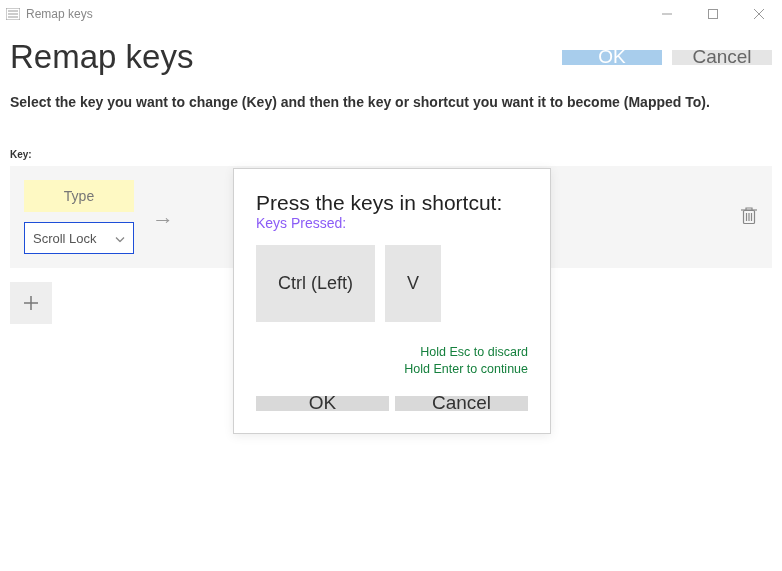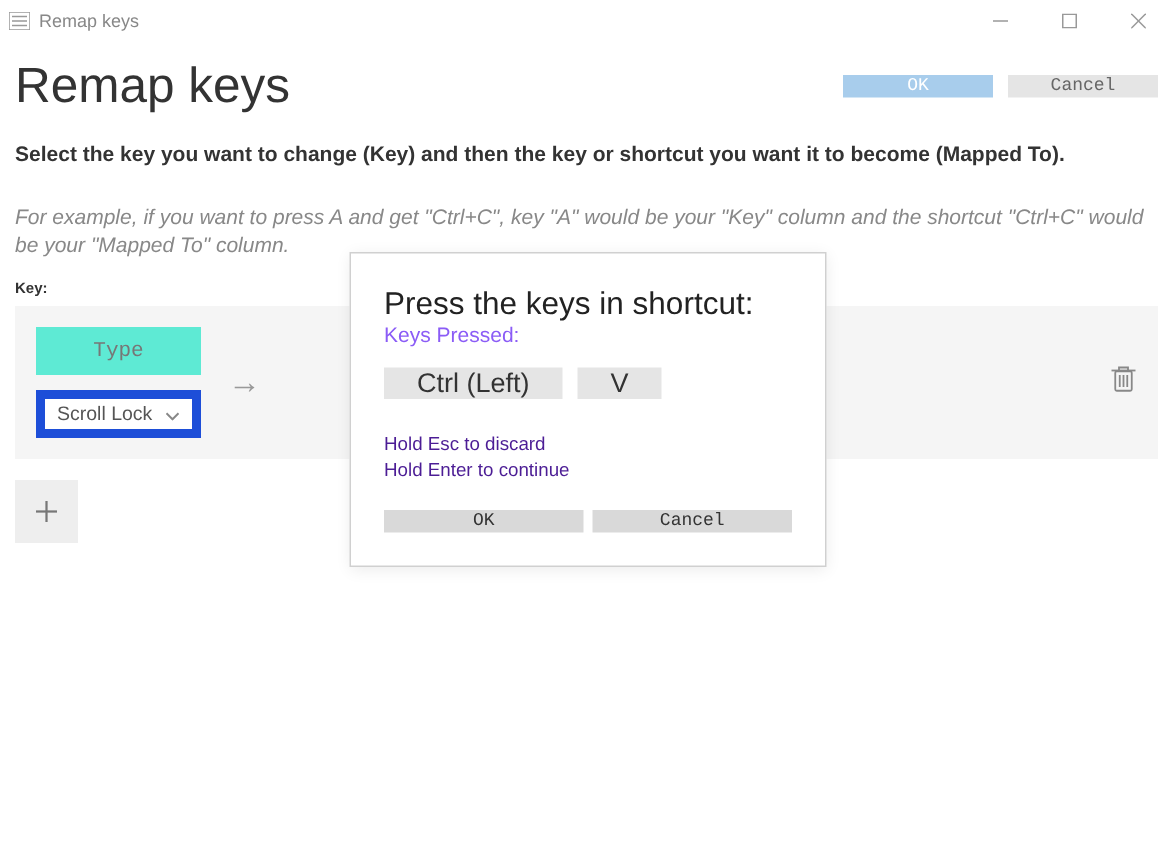--- a/index.html
+++ b/index.html
@@ -46,27 +46,27 @@
   .header h1 {
     font-weight: 400;
     font-size: 33px;
     color: #333;
     flex: 1;
   }
   .btn {
     height: 15px;
     min-width: 100px;
     border: none;
-    font-size: 12px;
+    font-size: 19px;
     display: inline-flex;
     align-items: center;
     justify-content: center;
     background: #ddd;
     color: #333;
-    font-family: Liberation Mono, monospace;
+    font-family: Liberation Sans, sans-serif;
   }
   .btn-primary {
     background: #a8cdec;
     color: #fff;
   }
   .btn-secondary {
     background: #e5e5e5;
     color: #666;
   }
   .header .btn { margin-left: 10px; }
@@ -99,37 +99,37 @@
     margin: 0 10px;
     padding: 14px 14px;
     display: flex;
     align-items: center;
     gap: 14px;
     position: relative;
   }
   .type-btn {
     width: 110px;
     height: 32px;
-    background: #5eead4;
+    background: #fef9c3;
     border: none;
     color: #777;
     font-size: 14px;
-    font-family: Liberation Mono, monospace;
+    font-family: Liberation Sans, sans-serif;
   }
   .row-stack {
     display: flex;
     flex-direction: column;
     gap: 10px;
     align-items: flex-start;
   }
   .select {
     width: 110px;
     height: 32px;
     background: #fff;
-    border: 6px solid #1d4ed8;
+    border: 1px solid #1d4ed8;
     color: #555;
     font-size: 13px;
     padding: 0 26px 0 8px;
     display: flex;
     align-items: center;
     position: relative;
     font-family: inherit;
   }
   .select .chev {
     position: absolute;
@@ -181,29 +181,30 @@
   }
   .keycaps {
     display: flex;
     gap: 10px;
     margin-bottom: 22px;
   }
   .keycap {
     background: #e5e5e5;
     color: #333;
     font-size: 18px;
-    padding: 0 22px;
+    padding: 28px 22px;
     min-width: 50px;
     text-align: center;
   }
   .modal .hint {
     font-size: 12.5px;
-    color: #4c1d95;
+    color: #15803d;
     line-height: 1.35;
     margin-bottom: 18px;
+    text-align: right;
   }
   .modal .buttons {
     display: flex;
     gap: 6px;
   }
   .modal .buttons .btn {
     flex: 1;
     background: #d9d9d9;
     color: #333;
     min-width: 0;
@@ -243,21 +244,20 @@
 </div>
 
 <div class="header">
   <h1>Remap keys</h1>
   <button class="btn btn-primary">OK</button>
   <button class="btn btn-secondary">Cancel</button>
 </div>
 
 <div class="instructions">
   <p class="lead">Select the key you want to change (Key) and then the key or shortcut you want it to become (Mapped To).</p>
-  <p class="example">For example, if you want to press A and get "Ctrl+C", key "A" would be your "Key" column and the shortcut "Ctrl+C" would be your "Mapped To" column.</p>
 </div>
 
 <div class="columns-labels">
   <div class="col1">Key:</div>
 </div>
 
 <div class="row">
   <div class="row-stack">
     <button class="type-btn">Type</button>
     <div class="select">

